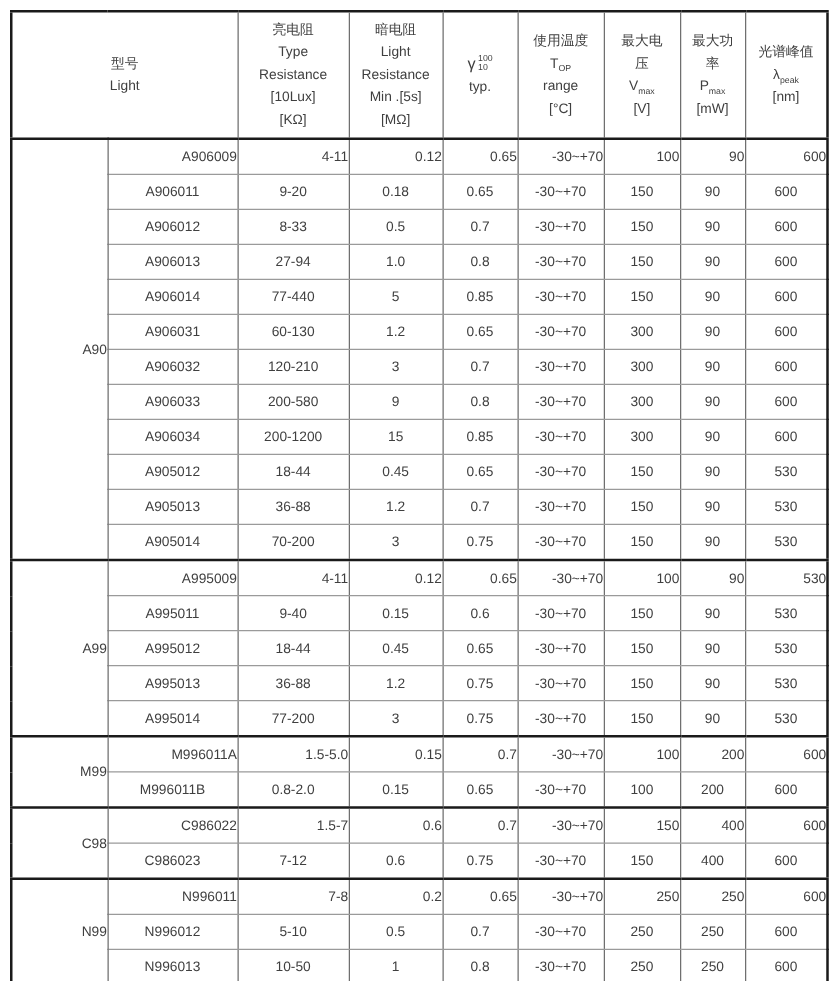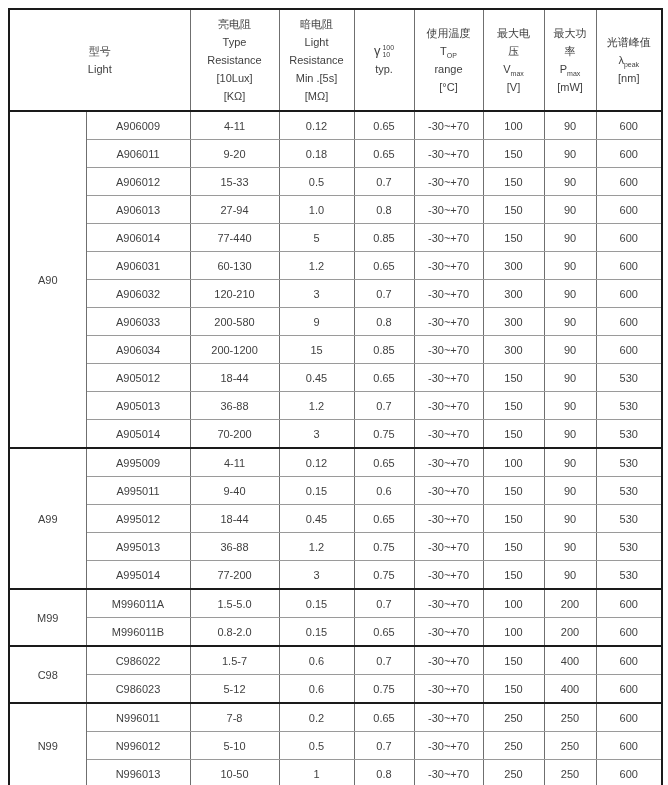--- a/index.html
+++ b/index.html
@@ -44,20 +44,21 @@
   }
   table.spec thead th .hline {
     line-height: 18px;
   }
   table.spec tbody td {
     height: 27px;
   }
   
   table.spec td.group-start {
     border-top: 2px solid #1a1a1a;
+    text-align: right;
   }
   .gamma-wrap {
     display: inline-flex;
     align-items: center;
     justify-content: center;
     line-height: 18px;
   }
   .gamma-sym {
     font-size: 13px;
   }
@@ -164,21 +165,21 @@
           <td>9-20</td>
           <td>0.18</td>
           <td>0.65</td>
           <td>-30~+70</td>
           <td>150</td>
           <td>90</td>
           <td>600</td>
         </tr>
         <tr>
           <td>A906012</td>
-          <td>15-33</td>
+          <td>8-33</td>
           <td>0.5</td>
           <td>0.7</td>
           <td>-30~+70</td>
           <td>150</td>
           <td>90</td>
           <td>600</td>
         </tr>
         <tr>
           <td>A906013</td>
           <td>27-94</td>
@@ -347,21 +348,21 @@
           <td class="group-start">1.5-7</td>
           <td class="group-start">0.6</td>
           <td class="group-start">0.7</td>
           <td class="group-start">-30~+70</td>
           <td class="group-start">150</td>
           <td class="group-start">400</td>
           <td class="group-start">600</td>
         </tr>
         <tr>
           <td>C986023</td>
-          <td>5-12</td>
+          <td>7-12</td>
           <td>0.6</td>
           <td>0.75</td>
           <td>-30~+70</td>
           <td>150</td>
           <td>400</td>
           <td>600</td>
         </tr>
         <tr>
           <td rowspan="3" class="group-start">N99</td>
           <td class="group-start">N996011</td>

